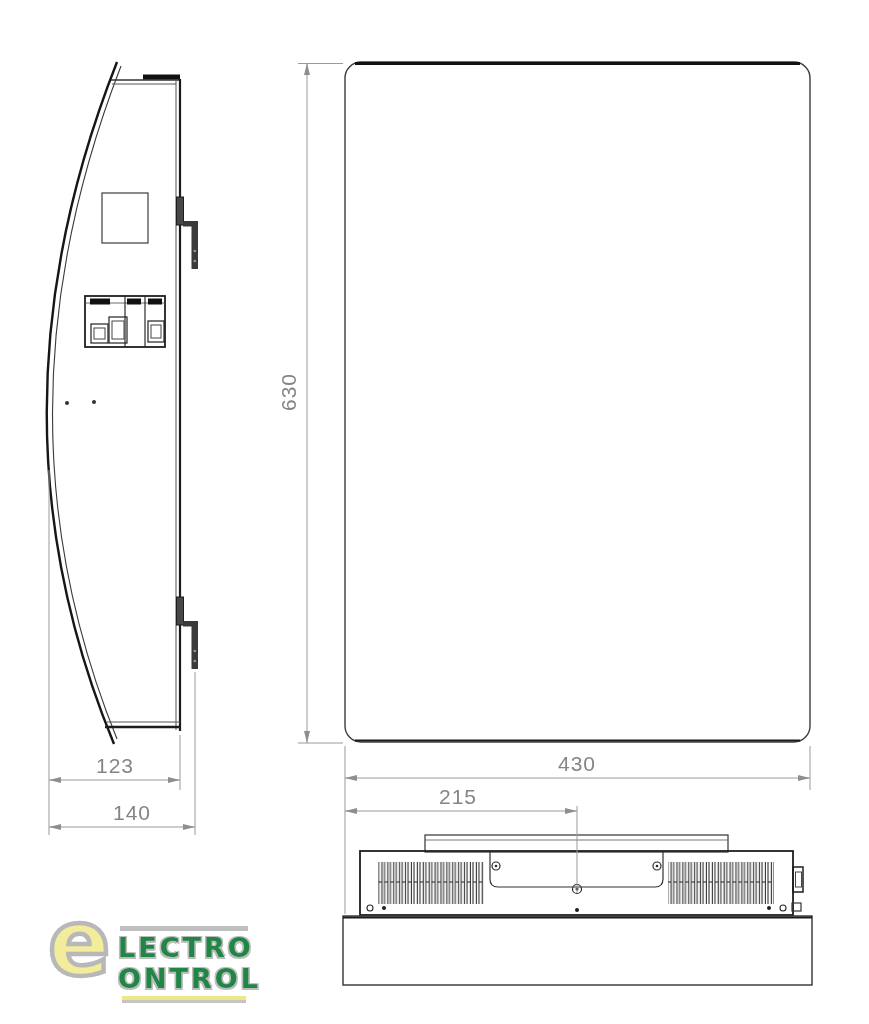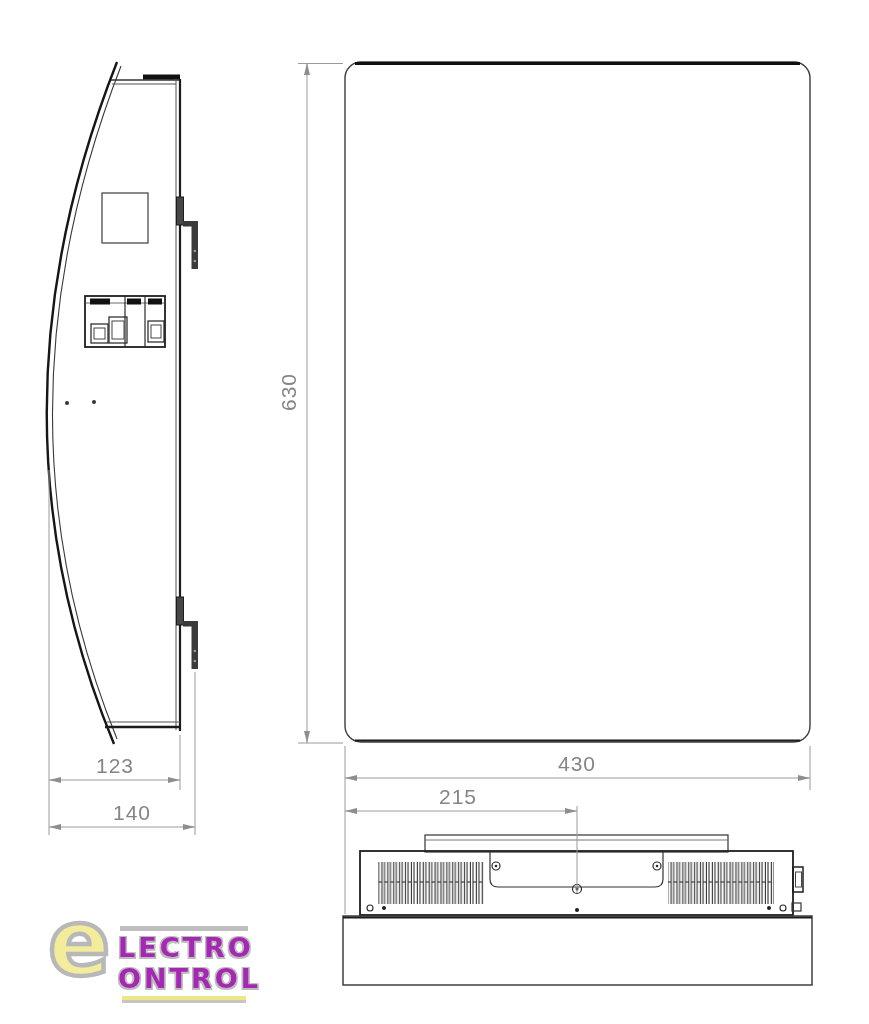--- a/index.html
+++ b/index.html
@@ -16,21 +16,21 @@
   .logo { position:absolute; left:42px; top:912px; width:240px; height:105px; opacity:.95; }
   .logo-e {
     position:absolute; left:6px; top:-14px;
     font-family:"DejaVu Sans", sans-serif; font-weight:bold; font-size:92px; line-height:1;
     color:#f2ec96; -webkit-text-stroke:4.5px #b5b5b5;
     text-shadow:0 0 0 #b5b5b5;
   }
   .logo-text {
     position:absolute; left:76px;
     font-family:"DejaVu Sans", sans-serif; font-weight:bold; font-size:27px; line-height:1;
-    letter-spacing:3px; color:#a21caf;
+    letter-spacing:3px; color:#15803d;
     text-shadow:-1.5px -1.5px 0 #b9b9b9, 1.5px -1.5px 0 #b9b9b9,
                 -1.5px 1.5px 0 #b9b9b9, 1.5px 1.5px 0 #b9b9b9;
   }
   .logo-line1 { top:22px; }
   .logo-line2 { top:53px;text-align:right; }
   .logo-bar-top   { position:absolute; left:78px; top:14px; width:128px; height:5px; background:#bcbcbc; }
   .logo-underline { position:absolute; left:80px; top:84px; width:124px; height:4px; background:#ece77f; box-shadow:0 3px 0 #c2c2c2; }
 </style>
 </head>
 <body>

